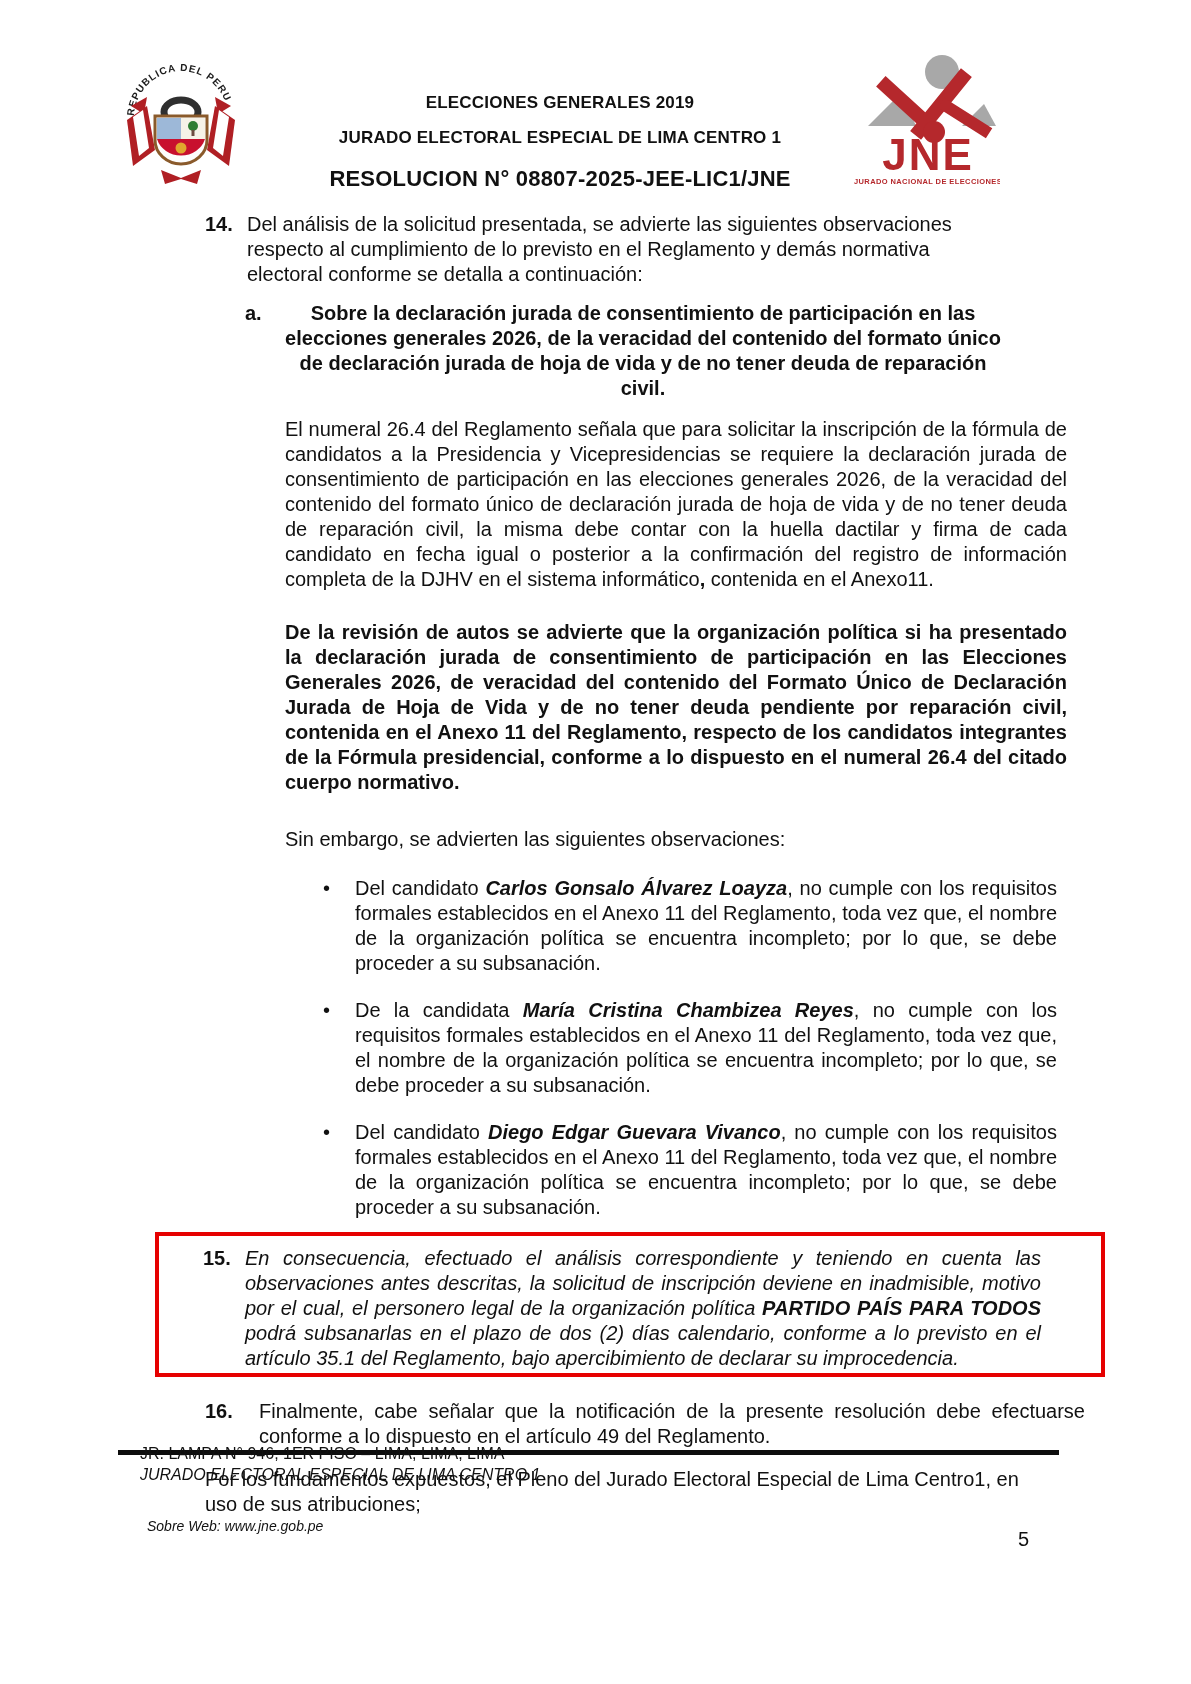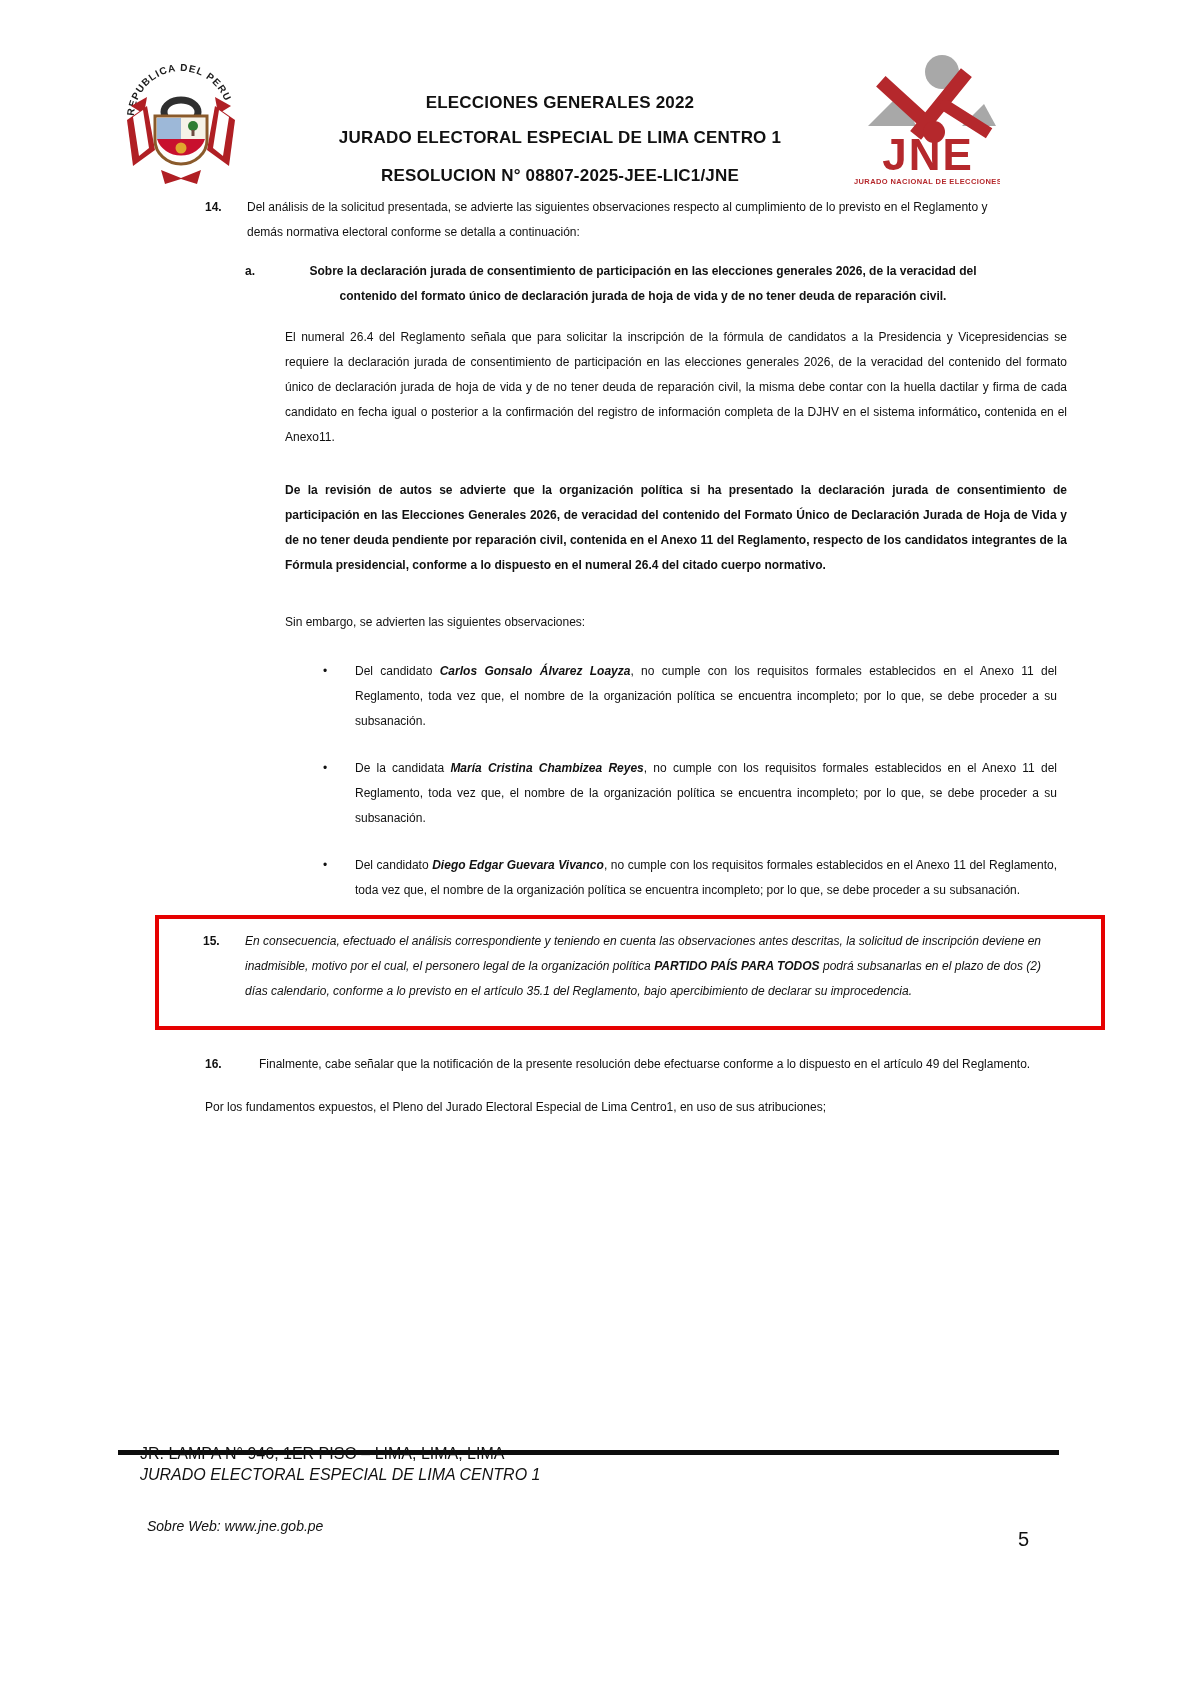--- a/index.html
+++ b/index.html
@@ -10,43 +10,43 @@
     font-family:"Liberation Sans", sans-serif;
     color:#111;
     overflow:hidden;
   }
   
   .coat{position:absolute;left:121px;top:50px;width:120px;height:148px;}
   .jne{position:absolute;left:850px;top:48px;width:150px;height:142px;}
   .titles{position:absolute;left:230px;top:0;width:660px;text-align:center;font-weight:bold;}
   .title-l1{position:absolute;left:0;top:93px;width:100%;font-size:17px;letter-spacing:.2px;}
   .title-l2{position:absolute;left:0;top:128px;width:100%;font-size:17px;letter-spacing:.2px;}
-  .title-l3{position:absolute;left:0;top:166px;width:100%;font-size:17px;letter-spacing:.2px;}
+  .title-l3{position:absolute;left:0;top:166px;width:100%;font-size:22px;letter-spacing:.2px;}
   
-  .content{position:absolute;left:205px;top:195px;width:880px;font-size:12px;line-height:25px;}
+  .content{position:absolute;left:205px;top:212px;width:880px;font-size:20px;line-height:25px;}
   .li{display:flex;}
   .num{flex:none;width:42px;font-weight:bold;}
   .numA{flex:none;width:36px;font-weight:bold;}
   .j{text-align:justify;}
   .bold{font-weight:bold;text-align:center;}
   .w14{width:752px;}
   .wA{width:724px;}
   .itemA{margin-top:14px;margin-left:40px;}
   .para{margin-left:80px;width:782px;}
   .p1{margin-top:16px;}
   .p2{margin-top:28px;font-weight:bold;}
   .sin{margin-top:32px;margin-left:80px;width:782px;}
   .bullet{display:flex;margin-left:118px;margin-top:22px;}
   .bullet.first{margin-top:24px;}
   .bmark{flex:none;width:32px;}
   .btxt{width:702px;}
   .cand{font-weight:bold;font-style:italic;}
   .redbox{
     margin-top:12px;margin-left:-50px;width:950px;box-sizing:border-box;
-    border:4px solid #e60000;padding:10px 20px 22px 44px;
+    border:4px solid #e60000;padding:10px 20px 2px 44px;
   }
   .w15{width:796px;padding-right:36px;font-style:italic;}
   .item16{margin-top:22px;}
   .w16{width:840px;margin-left:12px;}
   .closing{margin-top:18px;width:832px;}
   p{margin:0;}
   
   .rule{position:absolute;left:118px;top:1450px;width:941px;height:5px;background:#0d0d0d;}
   .f1{position:absolute;left:140px;top:1466px;font-size:16px;font-style:italic;}
   .f2{position:absolute;left:140px;top:1445px;font-size:16px;}
@@ -89,21 +89,21 @@
         <rect x="70.5" y="80" width="3" height="6" fill="#6d4c41"></rect>
         <path d="M36 89 h48 a25 23 0 0 1 -48 0 Z" fill="#c8102e"></path>
         <circle cx="60" cy="98" r="5.5" fill="#e0a62e"></circle>
       </g>
 
       <polygon points="40,120 60,128 80,120 76,134 60,129 44,134" fill="#b01f24"></polygon>
     </svg>
   </div>
 
   <div class="titles">
-    <div class="title-l1">ELECCIONES GENERALES 2022</div>
+    <div class="title-l1">ELECCIONES GENERALES 2019</div>
     <div class="title-l2">JURADO ELECTORAL ESPECIAL DE LIMA CENTRO 1</div>
     <div class="title-l3">RESOLUCION N° 08807-2025-JEE-LIC1/JNE</div>
   </div>
 
   <div class="jne">
     <svg viewBox="0 0 150 142" width="150" height="142">
       <circle cx="92" cy="24" r="17" fill="#a8a8a8"></circle>
       <polygon points="18,78 52,44 66,78" fill="#a8a8a8"></polygon>
       <polygon points="112,78 134,56 146,78" fill="#a8a8a8"></polygon>
       <g stroke="#b5282c" stroke-width="14" stroke-linecap="square">

